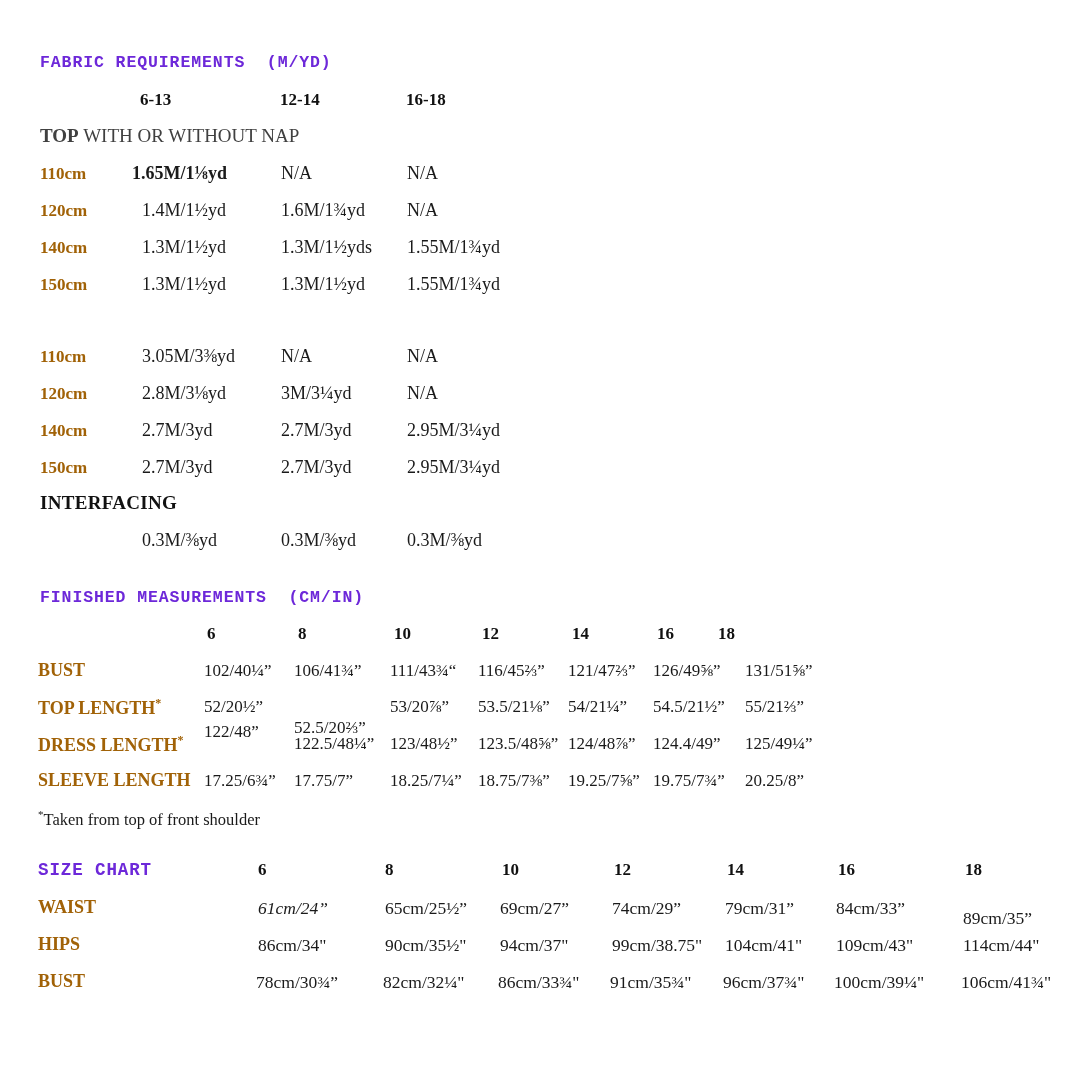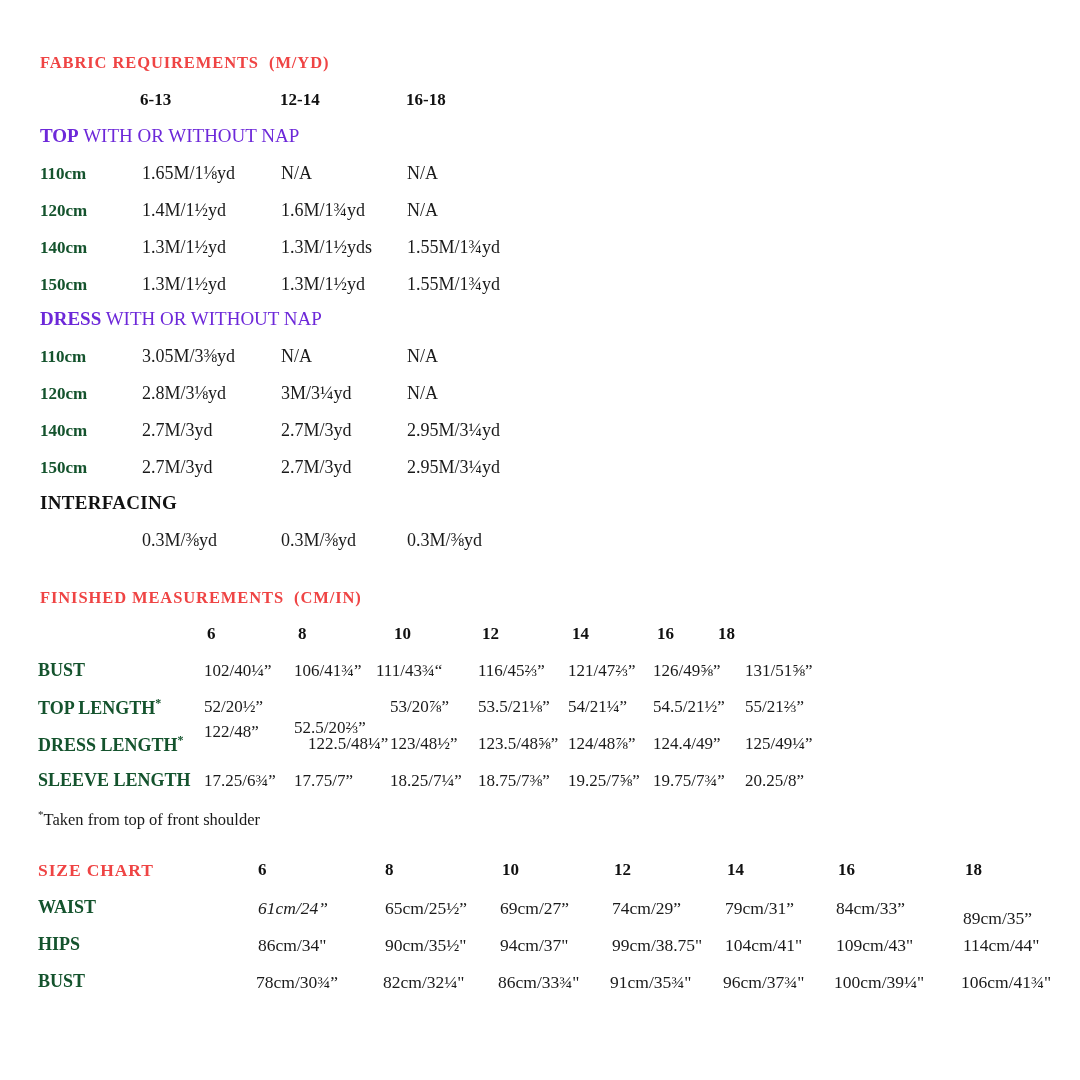--- a/index.html
+++ b/index.html
@@ -14,56 +14,56 @@
     height: 1080px;
     background: #ffffff;
     color: #1a1a1a;
     font-family: "Liberation Serif", "DejaVu Serif", serif;
     overflow: hidden;
   }
 
   
   .sec-head {
     position: absolute;
-    font-family: Liberation Serif, serif;
+    font-family: Liberation Mono, monospace;
     font-weight: bold;
     font-size: 16.5px;
     letter-spacing: 0.9px;
-    color: #ef4444;
+    color: #6d28d9;
     white-space: pre;
   }
 
   
   .colnum {
     position: absolute;
     font-family: "Liberation Serif", "DejaVu Serif", serif;
     font-weight: bold;
     font-size: 17px;
     color: #111111;
     white-space: pre;
   }
 
   
   .rowlabel {
     position: absolute;
     font-family: "Liberation Serif", "DejaVu Serif", serif;
     font-weight: bold;
     font-size: 18px;
-    color: #14532d;
+    color: #a16207;
     white-space: pre;
   }
   .rowlabel.small {
     font-size: 17px;
   }
   
   .subhead {
     position: absolute;
     font-family: "Liberation Serif", "DejaVu Serif", serif;
     font-size: 19px;
-    color: #6d28d9;
+    color: #404040;
     white-space: pre;
   }
   .subhead .lead {
     font-weight: bold;
   }
   .subhead .rest {
     font-weight: normal;
   }
   .bigcaps {
     position: absolute;
@@ -113,40 +113,39 @@
 
   <div class="sec-head" style="left:40px; top:53px;">FABRIC REQUIREMENTS  (M/YD)</div>
 
   <div class="colnum" style="left:140px; top:90px;">6-13</div>
   <div class="colnum" style="left:280px; top:90px;">12-14</div>
   <div class="colnum" style="left:406px; top:90px;">16-18</div>
 
   <div class="subhead" style="left:40px; top:125px;"><span class="lead">TOP</span><span class="rest"> WITH OR WITHOUT NAP</span></div>
 
   <div class="rowlabel small" style="left:40px; top:164px;">110cm</div>
-  <div class="cell" style="left:142px; top:163px;">1.65M/1⅛yd</div>
+  <div class="cell" style="left:132px; top:163px;font-weight:bold;">1.65M/1⅛yd</div>
   <div class="cell" style="left:281px; top:163px;">N/A</div>
   <div class="cell" style="left:407px; top:163px;">N/A</div>
 
   <div class="rowlabel small" style="left:40px; top:201px;">120cm</div>
   <div class="cell" style="left:142px; top:200px;">1.4M/1½yd</div>
   <div class="cell" style="left:281px; top:200px;">1.6M/1¾yd</div>
   <div class="cell" style="left:407px; top:200px;">N/A</div>
 
   <div class="rowlabel small" style="left:40px; top:238px;">140cm</div>
   <div class="cell" style="left:142px; top:237px;">1.3M/1½yd</div>
   <div class="cell" style="left:281px; top:237px;">1.3M/1½yds</div>
   <div class="cell" style="left:407px; top:237px;">1.55M/1¾yd</div>
 
   <div class="rowlabel small" style="left:40px; top:275px;">150cm</div>
   <div class="cell" style="left:142px; top:274px;">1.3M/1½yd</div>
   <div class="cell" style="left:281px; top:274px;">1.3M/1½yd</div>
   <div class="cell" style="left:407px; top:274px;">1.55M/1¾yd</div>
 
-  <div class="subhead" style="left:40px; top:308px;"><span class="lead">DRESS</span><span class="rest"> WITH OR WITHOUT NAP</span></div>
 
   <div class="rowlabel small" style="left:40px; top:347px;">110cm</div>
   <div class="cell" style="left:142px; top:346px;">3.05M/3⅜yd</div>
   <div class="cell" style="left:281px; top:346px;">N/A</div>
   <div class="cell" style="left:407px; top:346px;">N/A</div>
 
   <div class="rowlabel small" style="left:40px; top:384px;">120cm</div>
   <div class="cell" style="left:142px; top:383px;">2.8M/3⅛yd</div>
   <div class="cell" style="left:281px; top:383px;">3M/3¼yd</div>
   <div class="cell" style="left:407px; top:383px;">N/A</div>
@@ -172,38 +171,38 @@
   <div class="colnum" style="left:298px; top:624px;">8</div>
   <div class="colnum" style="left:394px; top:624px;">10</div>
   <div class="colnum" style="left:482px; top:624px;">12</div>
   <div class="colnum" style="left:572px; top:624px;">14</div>
   <div class="colnum" style="left:657px; top:624px;">16</div>
   <div class="colnum" style="left:718px; top:624px;">18</div>
 
   <div class="rowlabel" style="left:38px; top:660px;"><span>BUST</span></div>
   <div class="cell fm" style="left:204px; top:661px;">102/40¼”</div>
   <div class="cell fm" style="left:294px; top:661px;">106/41¾”</div>
-  <div class="cell fm" style="left:376px; top:661px;">111/43¾“</div>
+  <div class="cell fm" style="left:390px; top:661px;">111/43¾“</div>
   <div class="cell fm" style="left:478px; top:661px;">116/45⅔”</div>
   <div class="cell fm" style="left:568px; top:661px;">121/47⅔”</div>
   <div class="cell fm" style="left:653px; top:661px;">126/49⅝”</div>
   <div class="cell fm" style="left:745px; top:661px;">131/51⅝”</div>
 
   <div class="rowlabel" style="left:38px; top:696px;"><span>TOP LENGTH</span><span class="star">*</span></div>
   <div class="cell fm" style="left:204px; top:697px;">52/20½”</div>
   <div class="cell fm" style="left:294px; top:718px;">52.5/20⅔”</div>
   <div class="cell fm" style="left:390px; top:697px;">53/20⅞”</div>
   <div class="cell fm" style="left:478px; top:697px;">53.5/21⅛”</div>
   <div class="cell fm" style="left:568px; top:697px;">54/21¼”</div>
   <div class="cell fm" style="left:653px; top:697px;">54.5/21½”</div>
   <div class="cell fm" style="left:745px; top:697px;">55/21⅔”</div>
 
   <div class="rowlabel" style="left:38px; top:733px;"><span>DRESS LENGTH</span><span class="star">*</span></div>
   <div class="cell fm" style="left:204px; top:722px;">122/48”</div>
-  <div class="cell fm" style="left:294px; top:734px;margin-left:14px;">122.5/48¼”</div>
+  <div class="cell fm" style="left:294px; top:734px;">122.5/48¼”</div>
   <div class="cell fm" style="left:390px; top:734px;">123/48½”</div>
   <div class="cell fm" style="left:478px; top:734px;">123.5/48⅝”</div>
   <div class="cell fm" style="left:568px; top:734px;">124/48⅞”</div>
   <div class="cell fm" style="left:653px; top:734px;">124.4/49”</div>
   <div class="cell fm" style="left:745px; top:734px;">125/49¼”</div>
 
   <div class="rowlabel" style="left:38px; top:770px;"><span>SLEEVE LENGTH</span></div>
   <div class="cell fm" style="left:204px; top:771px;">17.25/6¾”</div>
   <div class="cell fm" style="left:294px; top:771px;">17.75/7”</div>
   <div class="cell fm" style="left:390px; top:771px;">18.25/7¼”</div>

